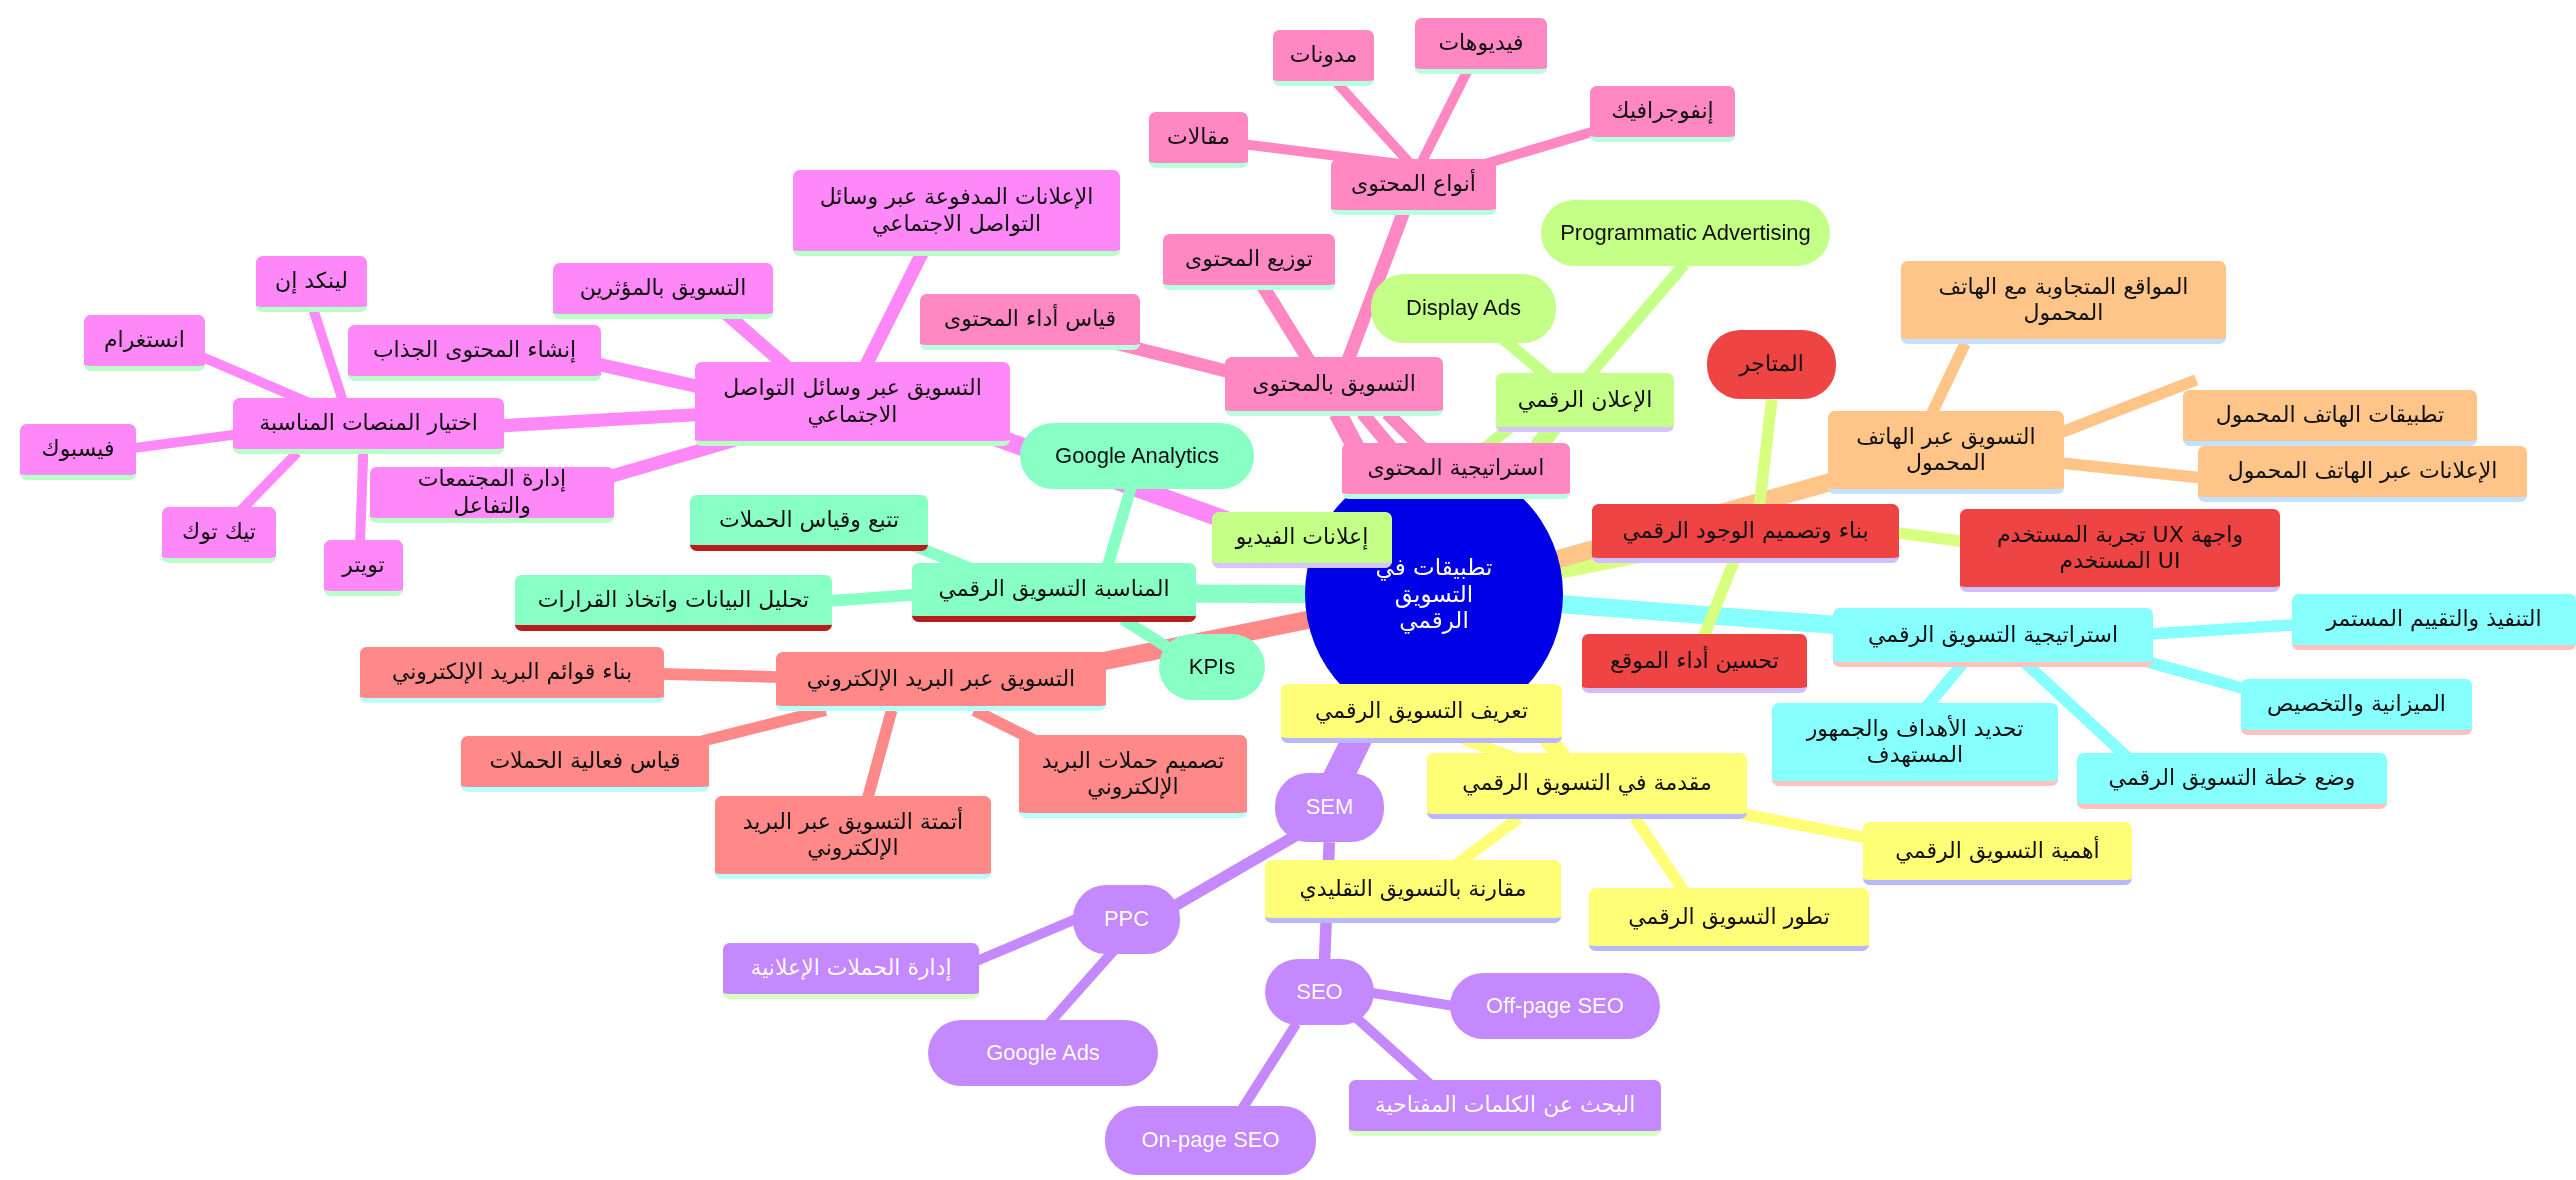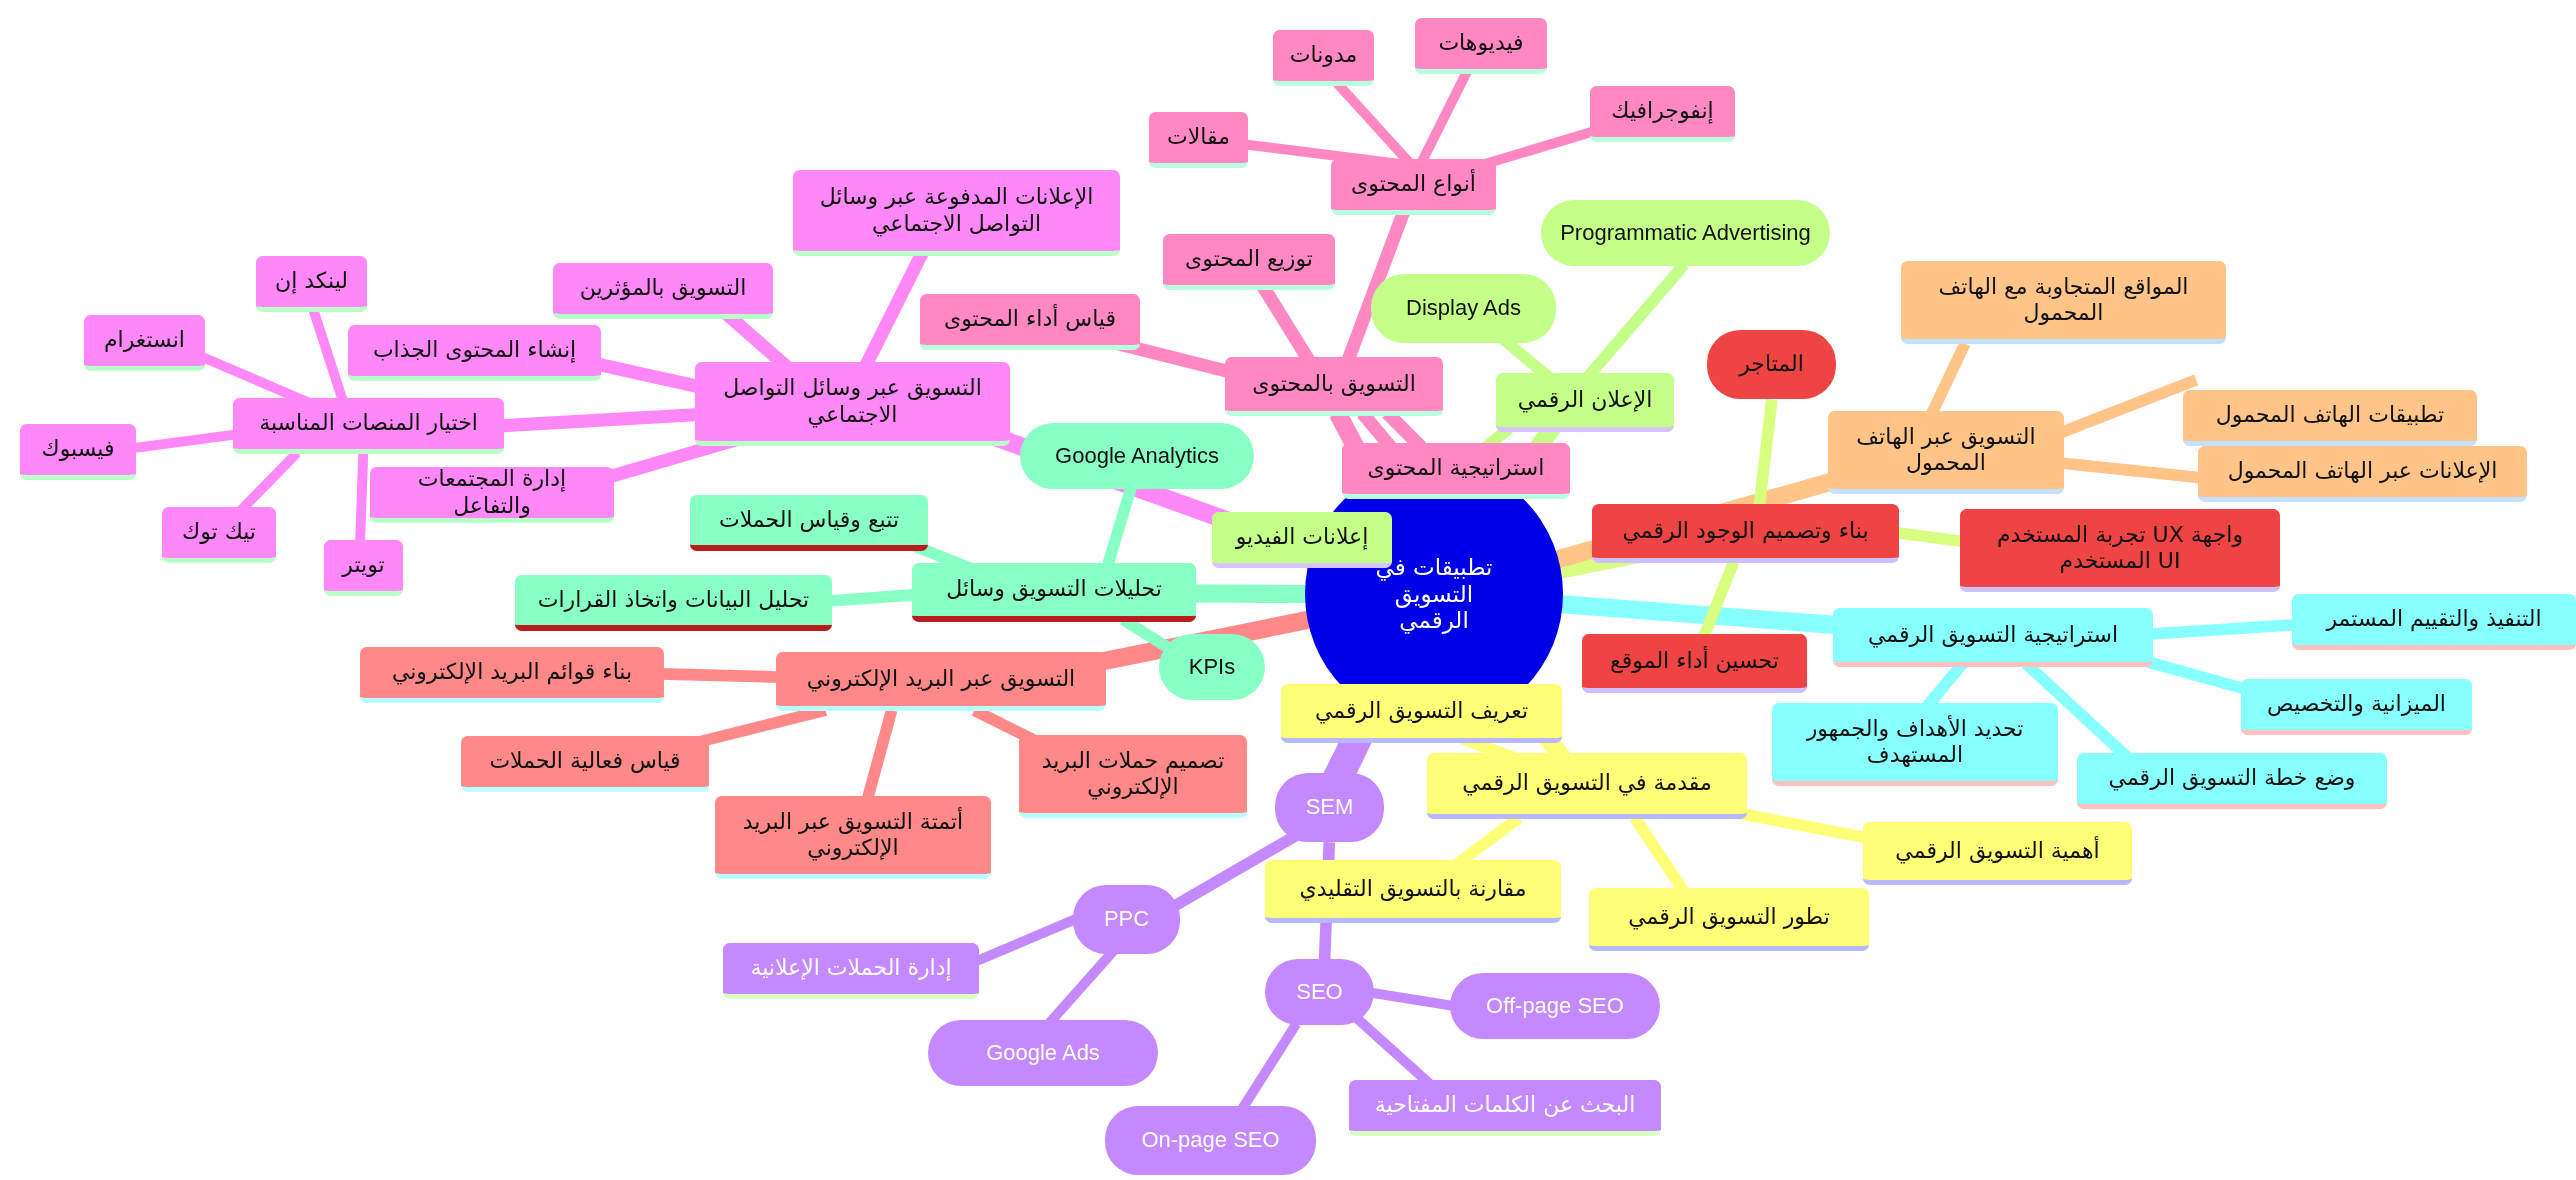--- a/index.html
+++ b/index.html
@@ -124,21 +124,21 @@
 <div class="node mag" style="left:553px;top:263px;width:220px;height:56px;">التسويق بالمؤثرين</div>
 <div class="node mag" style="left:348px;top:325px;width:253px;height:56px;">إنشاء المحتوى الجذاب</div>
 <div class="node mag" style="left:233px;top:398px;width:271px;height:56px;">اختيار المنصات المناسبة</div>
 <div class="node mag" style="left:256px;top:256px;width:111px;height:56px;">لينكد إن</div>
 <div class="node mag" style="left:84px;top:315px;width:121px;height:56px;">انستغرام</div>
 <div class="node mag" style="left:20px;top:424px;width:116px;height:56px;">فيسبوك</div>
 <div class="node mag" style="left:162px;top:507px;width:114px;height:56px;">تيك توك</div>
 <div class="node mag" style="left:324px;top:540px;width:79px;height:56px;">تويتر</div>
 <div class="node mag" style="left:370px;top:467px;width:244px;height:56px;">إدارة المجتمعات والتفاعل</div>
 
-<div class="node green" style="left:912px;top:563px;width:284px;height:59px;">تحليلات التسويق وسائل</div>
+<div class="node green" style="left:912px;top:563px;width:284px;height:59px;">المناسبة التسويق الرقمي</div>
 <div class="node green round" style="left:1020px;top:423px;width:234px;height:66px;">Google Analytics</div>
 <div class="node green" style="left:690px;top:495px;width:238px;height:56px;">تتبع وقياس الحملات</div>
 <div class="node green" style="left:515px;top:575px;width:317px;height:56px;">تحليل البيانات واتخاذ القرارات</div>
 <div class="node green round" style="left:1159px;top:634px;width:106px;height:66px;">KPIs</div>
 
 <div class="node red" style="left:776px;top:652px;width:330px;height:59px;">التسويق عبر البريد الإلكتروني</div>
 <div class="node red" style="left:360px;top:647px;width:304px;height:56px;">بناء قوائم البريد الإلكتروني</div>
 <div class="node red" style="left:461px;top:736px;width:248px;height:56px;">قياس فعالية الحملات</div>
 <div class="node red" style="left:715px;top:796px;width:276px;height:83px;">أتمتة التسويق عبر البريد
 الإلكتروني</div>

